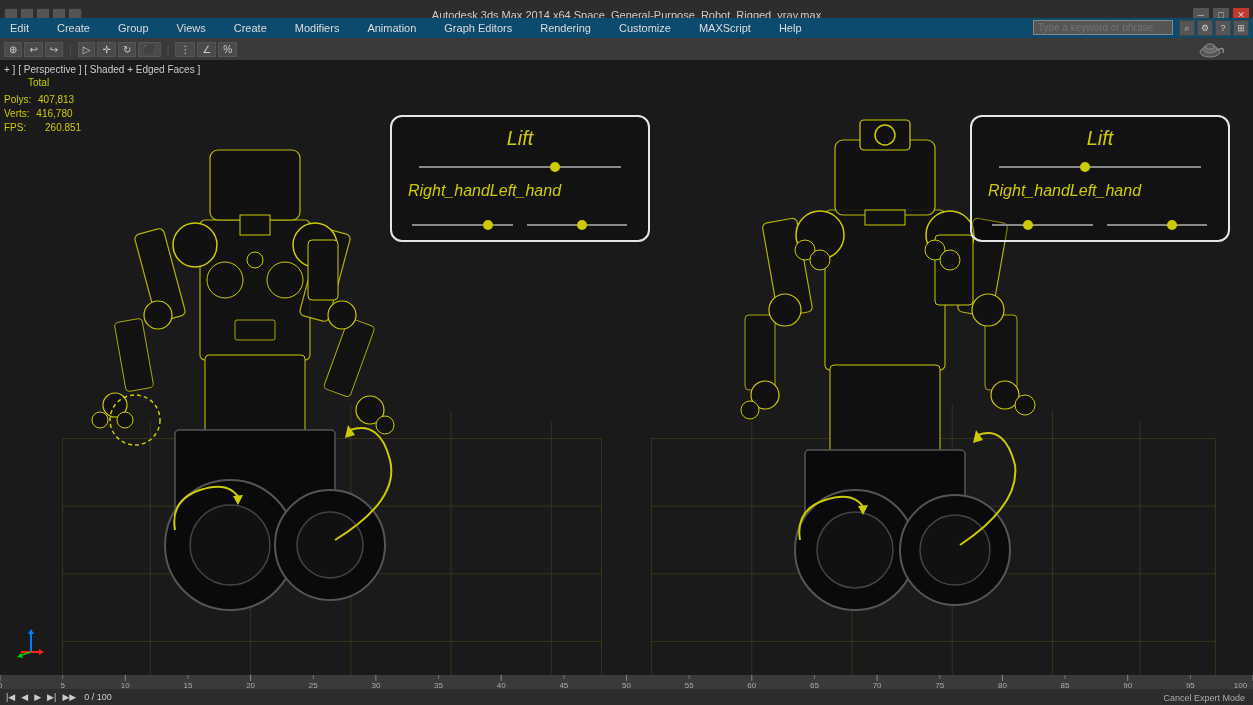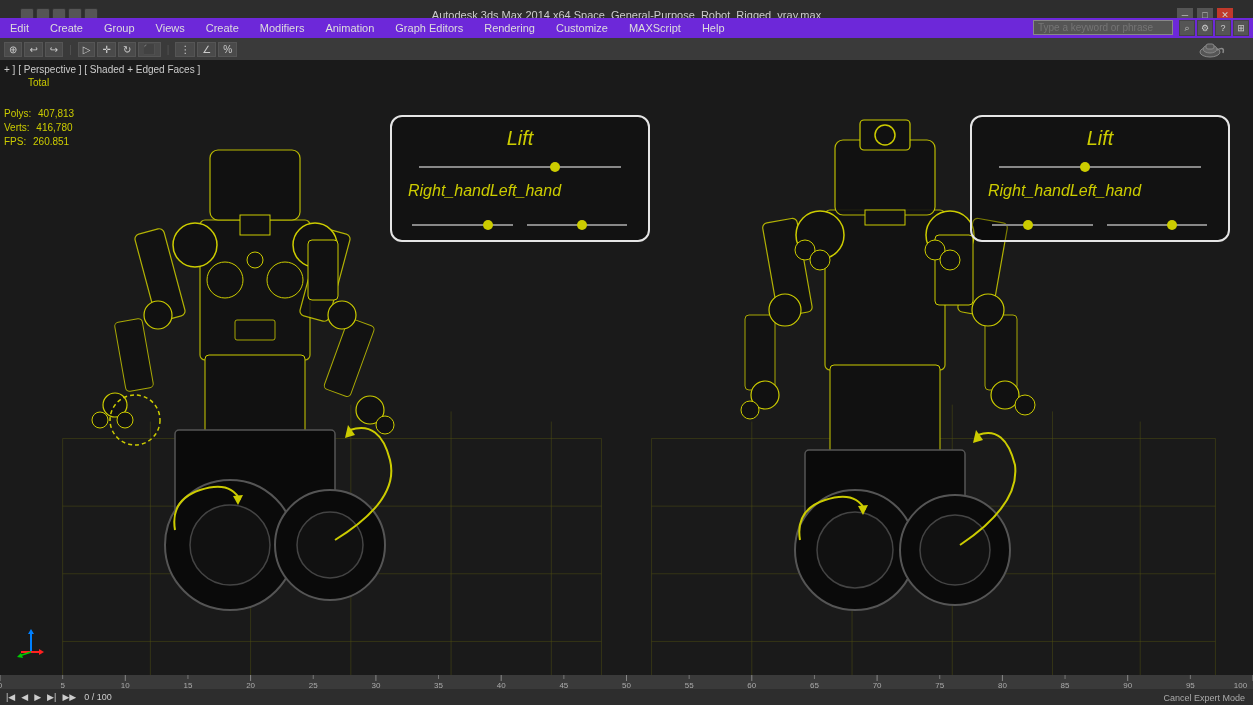--- a/index.html
+++ b/index.html
@@ -14,21 +14,21 @@
 
     
     #titlebar {
       position: absolute;
       top: 0; left: 0; right: 0;
       height: 30px;
       background: #2d2d2d;
       display: flex;
       align-items: center;
       justify-content: space-between;
-      padding: 0 20px;
+      padding: 0 4px;
     }
     #titlebar-left {
       display: flex;
       align-items: center;
       gap: 2px;
     }
     .tb-btn {
       width: 14px; height: 14px;
       background: #555;
       border: 1px solid #333;
@@ -294,21 +294,21 @@
 </div>
 
 <div id="menubar">
 
   <div id="workspace-dropdown">
     <span style="font-size:10px;color:#ddd;">Workspace: Default</span>
     <span style="font-size:8px;color:#aaa;">▼</span>
   </div>
 </div>
 
-<div style="position:absolute;top:18px;left:0;right:0;height:20px;background:#6d28d9;display:flex;align-items:center;padding:0 4px;gap:9px;">
+<div style="position:absolute;top:18px;left:0;right:0;height:20px;background:#0c4a6e;display:flex;align-items:center;padding:0 4px;gap:16px;">
   <span class="menu-item">Edit</span>
   <span class="menu-item">Create</span>
   <span class="menu-item">Group</span>
   <span class="menu-item">Views</span>
   <span class="menu-item">Create</span>
   <span class="menu-item">Modifiers</span>
   <span class="menu-item">Animation</span>
   <span class="menu-item">Graph Editors</span>
   <span class="menu-item">Rendering</span>
   <span class="menu-item">Customize</span>
@@ -385,34 +385,34 @@
         <line x1="76%" y1="20%" x2="76%" y2="100%" stroke="#b0b000" stroke-width="0.5"></line>
         <line x1="84%" y1="22%" x2="84%" y2="100%" stroke="#b0b000" stroke-width="0.5"></line>
         <line x1="91%" y1="25%" x2="91%" y2="100%" stroke="#b0b000" stroke-width="0.5"></line>
         <line x1="97%" y1="30%" x2="97%" y2="100%" stroke="#b0b000" stroke-width="0.5"></line>
       </g>
     </svg>
 
     <div class="viewport-label">+ ] [ Perspective ] [ Shaded + Edged Faces ]</div>
 
     <div id="stats" style="top:16px;left:4px;">
-      <div style="margin-bottom:17px;">
+      <div style="margin-bottom:3px;">
         <span style="margin-left:24px;">Total</span>
       </div>
       <div>
         <span>Polys:</span>
         <span style="margin-left:4px;">407,813</span>
       </div>
       <div>
         <span>Verts:</span>
         <span style="margin-left:4px;">416,780</span>
       </div>
       <div>
         <span>FPS:</span>
-        <span style="margin-left:4px;">260.851</span>
+        <span style="margin-left:16px;">260.851</span>
       </div>
     </div>
 
     <svg style="position:absolute;left:80px;top:20px;width:350px;height:610px;z-index:5;" viewBox="0 0 350 610">
 
       <rect x="120" y="140" width="110" height="140" rx="5" fill="#111" stroke="#cccc00" stroke-width="1.2" opacity="0.85"></rect>
 
       <rect x="130" y="70" width="90" height="70" rx="8" fill="#111" stroke="#cccc00" stroke-width="1.2" opacity="0.9"></rect>
 
       <rect x="160" y="135" width="30" height="20" fill="#111" stroke="#cccc00" stroke-width="1"></rect>

